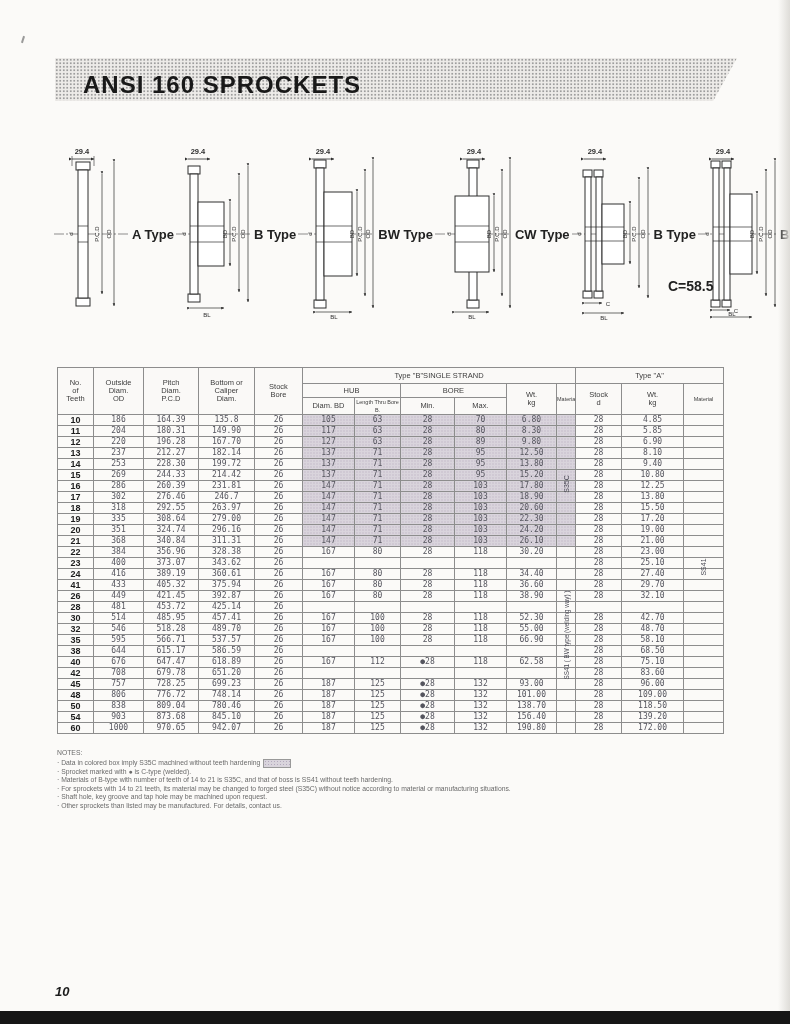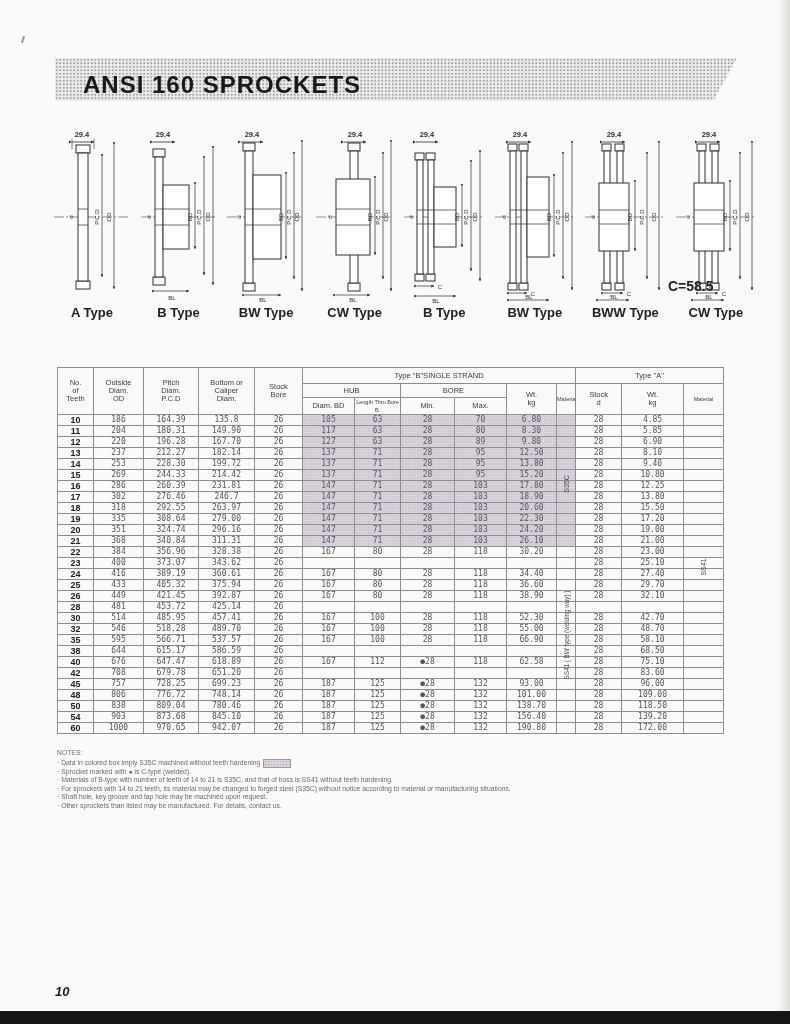--- a/index.html
+++ b/index.html
@@ -25,21 +25,21 @@
   .banner h1{
     margin:6px;padding:7px 0 0 22px;
     font-size:24px;font-weight:bold;letter-spacing:1px;color:#191919;
     font-family:"Liberation Sans",sans-serif;
   }
   
   .diagrams{
     position:absolute;left:52px;top:128px;width:706px;height:192px;
     display:flex;justify-content:space-between;align-items:flex-end;
   }
-  .diagram{display:flex;flex-direction:column;align-items:center;}
+  .diagram{display:flex;flex-direction:row;align-items:center;}
   .diagram svg{display:block;}
   .caption{font-size:13px;font-weight:bold;color:#222;margin-top:2px;white-space:nowrap;}
   .c-note{position:absolute;left:668px;top:278px;font-size:14px;font-weight:bold;color:#222;}
   svg text{font-family:"Liberation Sans",sans-serif;fill:#2e2e2e;}
   .dimtxt{font-size:7.5px;font-weight:bold;}
   .axtxt{font-size:6px;}
   
   .table-wrap{position:absolute;left:57px;top:367px;width:666px;}
   table{border-collapse:collapse;table-layout:fixed;width:666px;}
   th,td{border:1px solid #8d8d8d;padding:0;overflow:hidden;}
@@ -601,21 +601,21 @@
           <td>80</td>
           <td>28</td>
           <td>118</td>
           <td>34.40</td>
           <td></td>
           <td>28</td>
           <td>27.40</td>
           <td></td>
         </tr>
         <tr>
-          <td class="c-teeth">25</td>
+          <td class="c-teeth">41</td>
           <td>433</td>
           <td>405.32</td>
           <td>375.94</td>
           <td>26</td>
           <td>167</td>
           <td>80</td>
           <td>28</td>
           <td>118</td>
           <td>36.60</td>
           <td></td>

